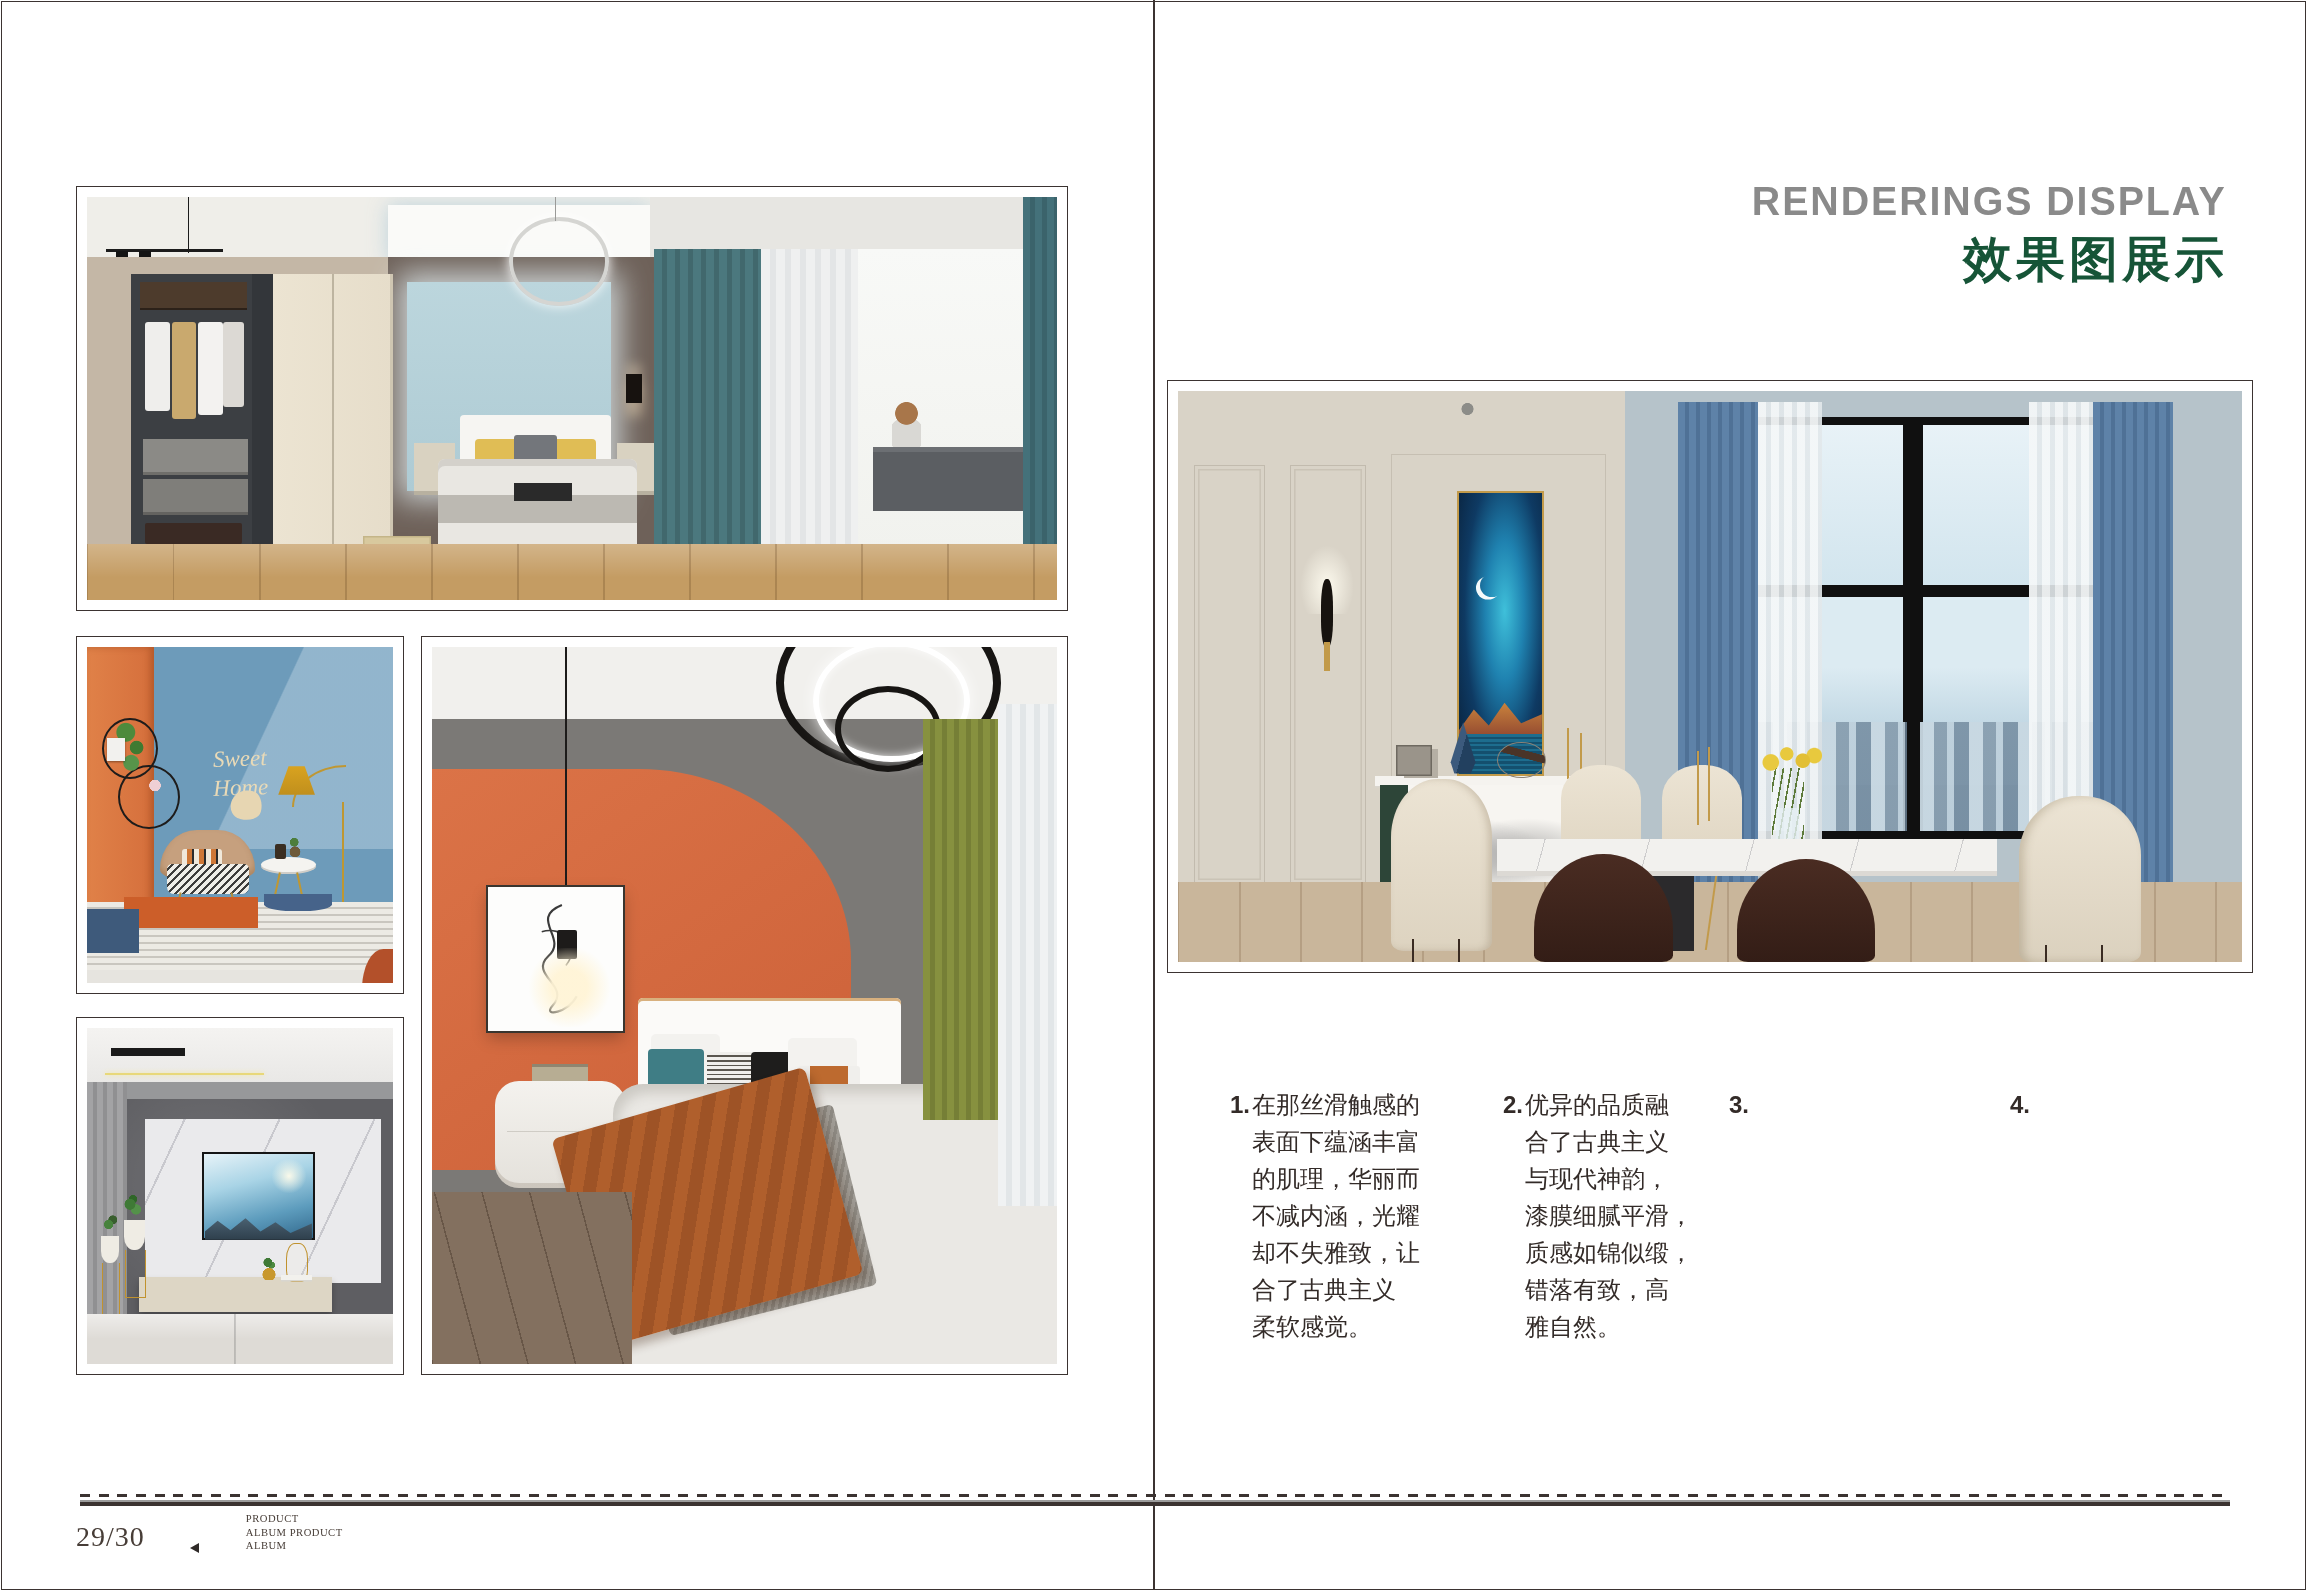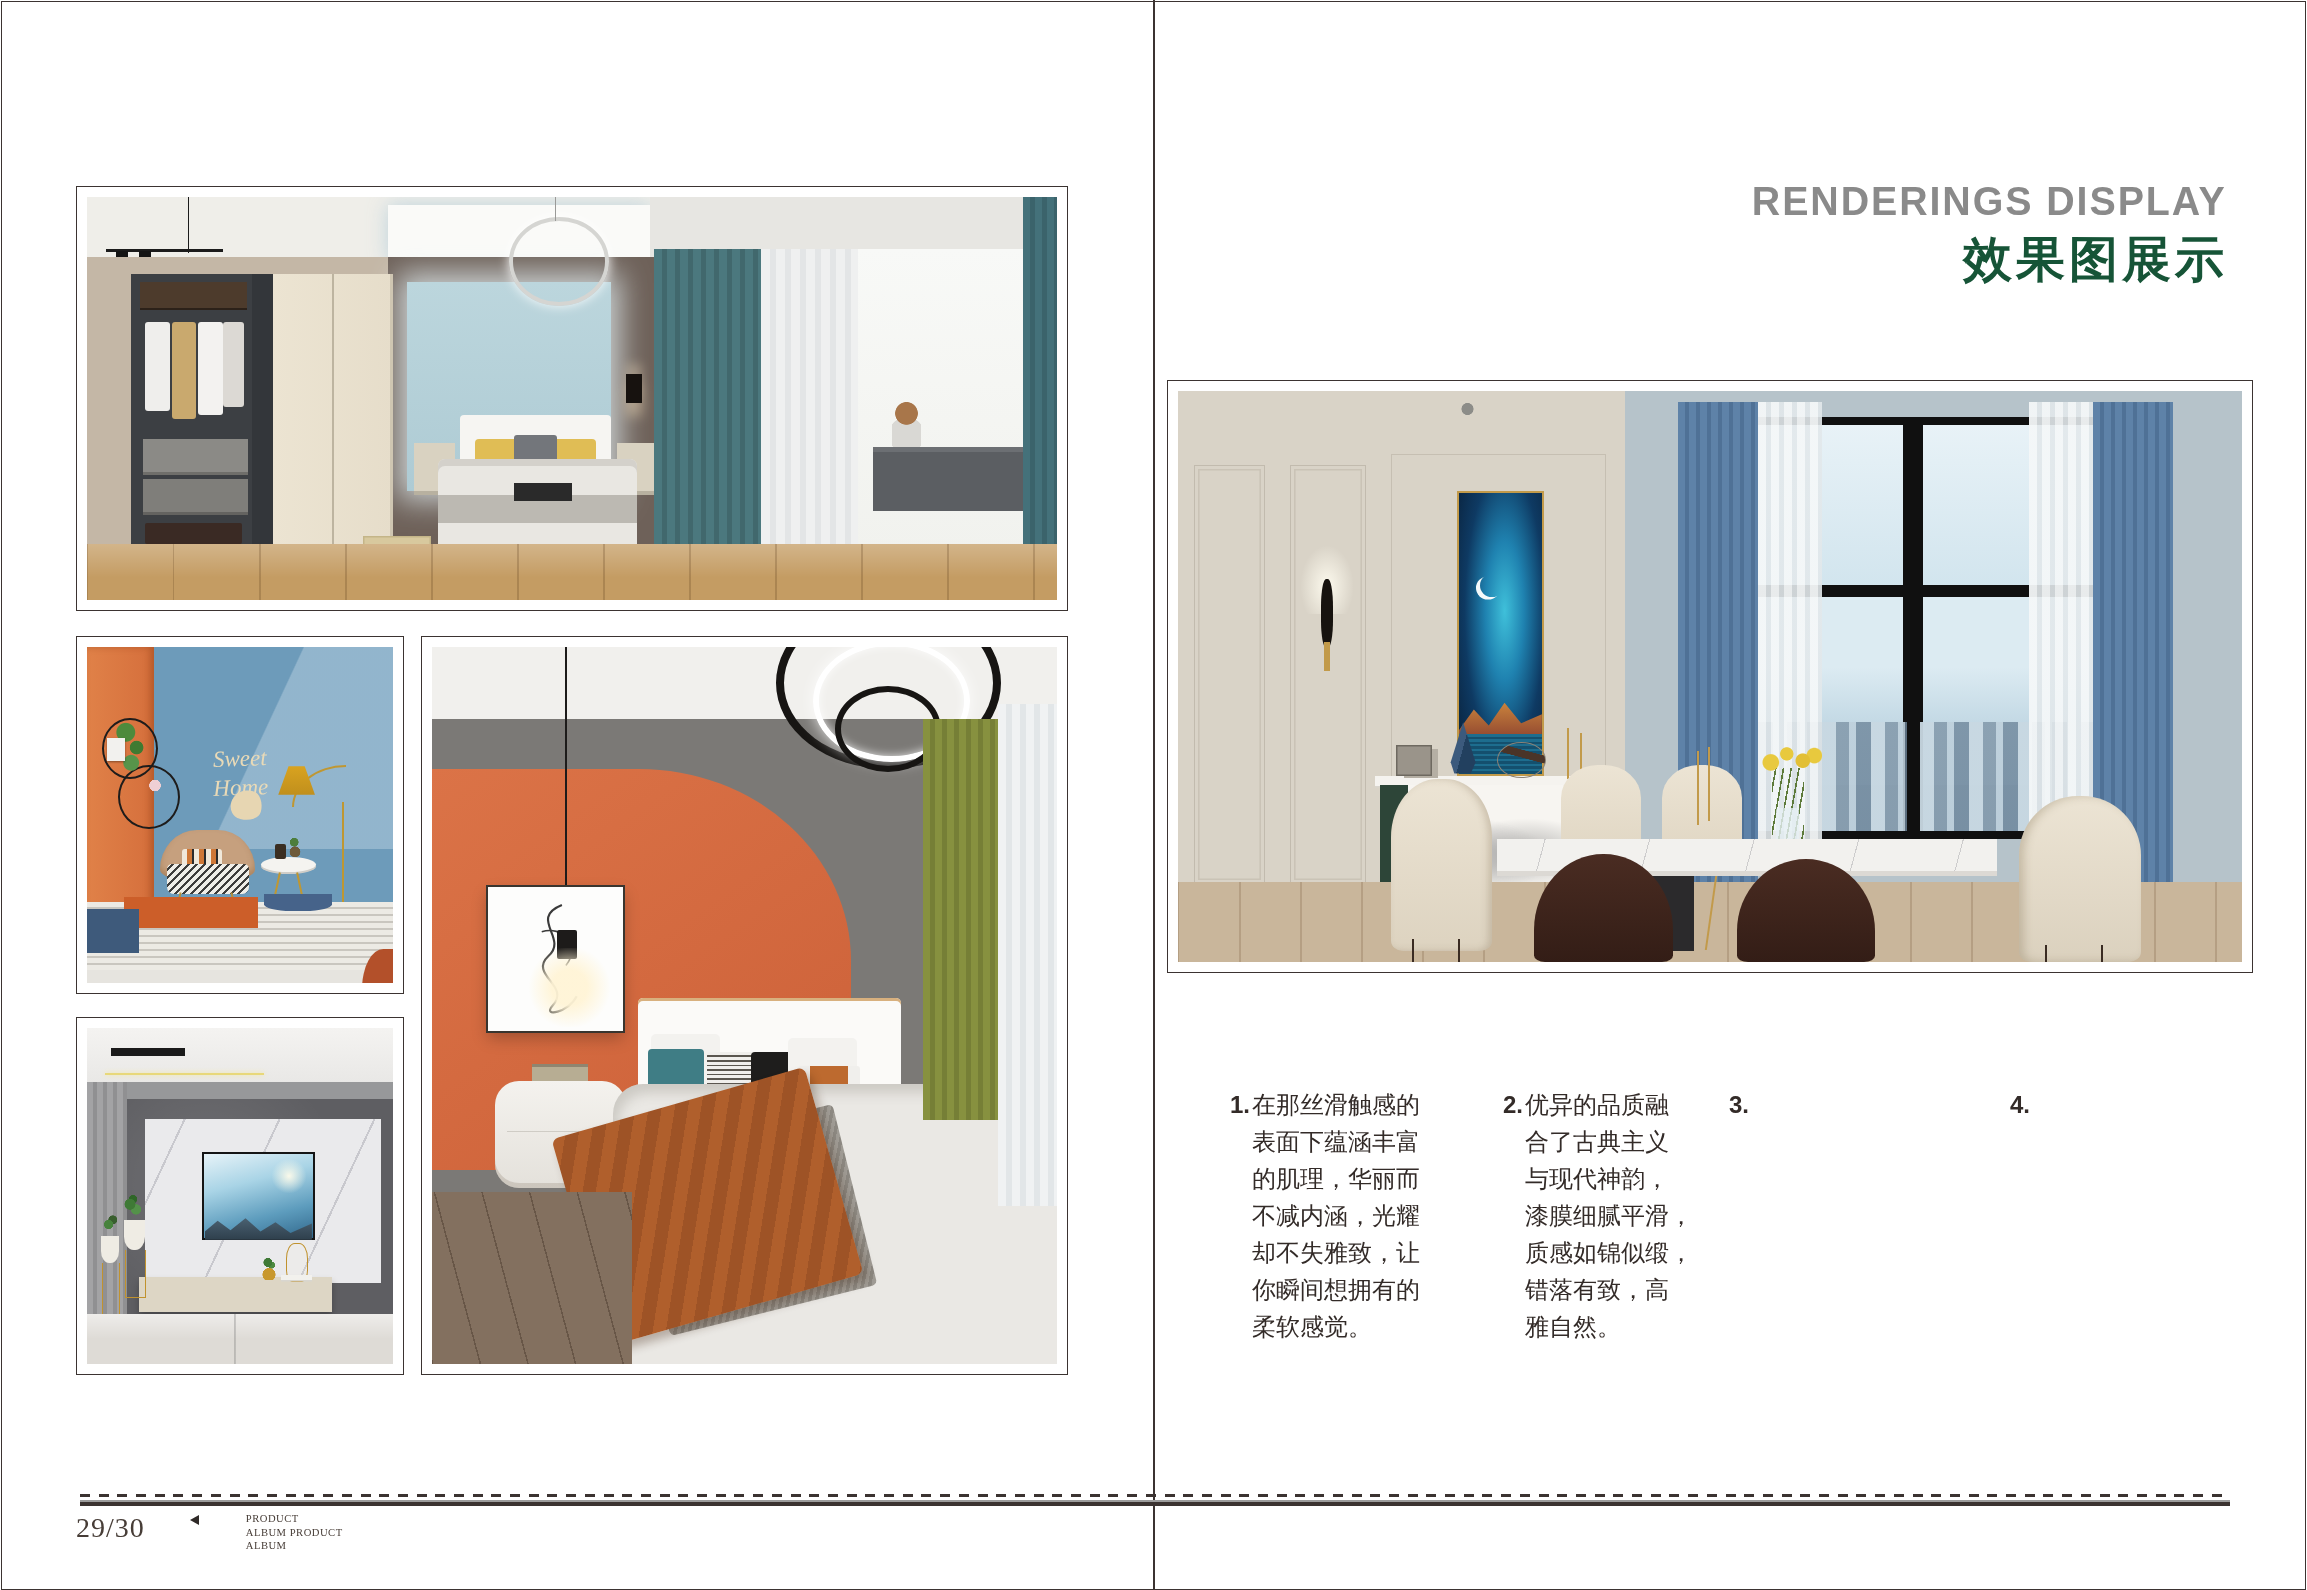--- a/index.html
+++ b/index.html
@@ -17,21 +17,21 @@
             letter-spacing:4px;color:#165437;white-space:nowrap;}
   
   .feature{position:absolute;display:flex;color:#332b28;font-size:24px;line-height:37px;}
   .fnum{font-weight:bold;flex:0 0 auto;padding-right:2px;}
   .ftext{white-space:pre-line;}
   
   .dash-line{position:absolute;left:80px;top:1494px;width:2150px;height:3px;
              background:repeating-linear-gradient(90deg,#3b3331 0 10px,transparent 10px 18.7px);}
   .solid-line{position:absolute;left:80px;top:1500px;width:2150px;height:5.6px;
              background:linear-gradient(#9c9c9c 0 32%,#3b3331 32% 100%);}
-  .footer-info{position:absolute;left:76px;top:1512px;display:flex;align-items:flex-start;color:#473d37;gap:40px;}
+  .footer-info{position:absolute;left:76px;top:1512px;display:flex;align-items:flex-end;color:#473d37;gap:40px;}
   .pageno{font-family:"Liberation Serif","DejaVu Serif",serif;font-size:28px;letter-spacing:1px;line-height:32px;}
   .tri{width:0;height:0;border-top:5.6px solid transparent;border-bottom:5.6px solid transparent;
        border-right:9.6px solid #2f2a28;margin:3px 7px 0 5px;}
   .album{font-family:"Liberation Serif","DejaVu Serif",serif;font-size:10.6px;line-height:13.7px;letter-spacing:0.5px;}
   .cursive{font-family:"Liberation Serif","DejaVu Serif",serif;font-style:italic;}
 </style>
 </head>
 <body>
 
 <div class="sheet">
@@ -251,21 +251,21 @@
     </div>
   </div>
 
   <div class="feature" style="left:1230px;top:1086px;width:220px">
     <span class="fnum">1.</span>
     <span class="ftext">在那丝滑触感的
 表面下蕴涵丰富
 的肌理，华丽而
 不减内涵，光耀
 却不失雅致，让
-你瞬间想拥有的
+合了古典主义
 柔软感觉。</span>
   </div>
   <div class="feature" style="left:1503px;top:1086px;width:197px">
     <span class="fnum">2.</span>
     <span class="ftext">优异的品质融
 合了古典主义
 与现代神韵，
 漆膜细腻平滑，
 质感如锦似缎，
 错落有致，高

